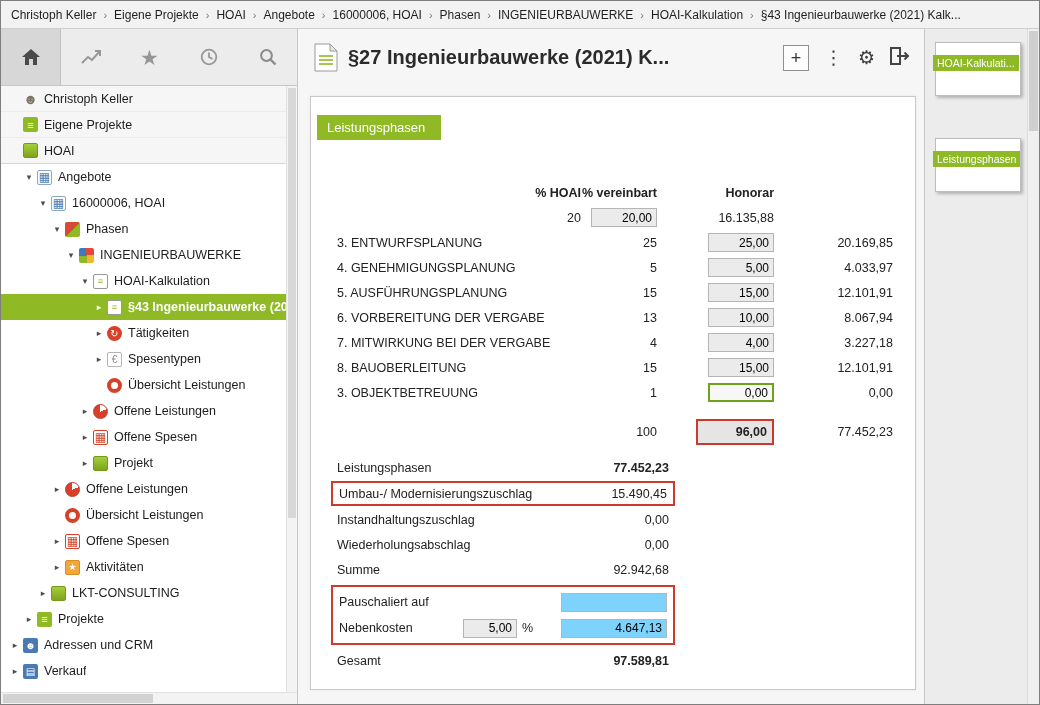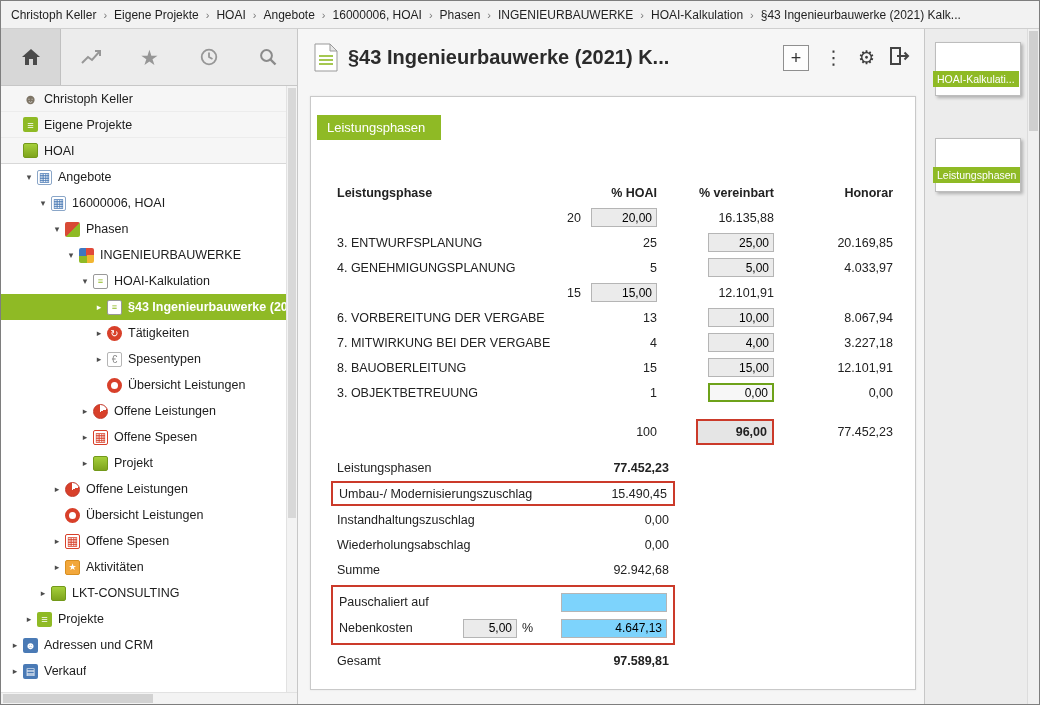--- a/index.html
+++ b/index.html
@@ -96,21 +96,21 @@
                 padding:0 4px; font-size:12px; font-family:inherit; }
   .pct-sign { width:44px; padding-left:5px; }
   .wide-field { width:106px; height:19px; background:#7dd3fc; border:1px solid #b5b5b5; text-align:right;
                 padding:0 4px; font-size:12px; font-family:inherit; }
 
   
   .right-panel { width:115px; flex:0 0 115px; background:#ececec; border-left:1px solid #c7c7c7; display:flex; }
   .thumbs { flex:1; padding:13px 4px 0 10px; display:flex; flex-direction:column; gap:42px; }
   .thumb { width:86px; height:54px; background:#fff; border:1px solid #bdbdbd; box-shadow:2px 2px 3px rgba(0,0,0,0.25);
            position:relative; cursor:pointer; }
-  .thumb-label { position:absolute; top:28px; left:-3px; background:#8fba25; color:#fff; font-size:10.5px;
+  .thumb-label { position:absolute; top:12px; left:-3px; background:#8fba25; color:#fff; font-size:10.5px;
                  padding:2px 4px; white-space:nowrap; max-width:90px; overflow:hidden; }
   .rscroll { width:12px; flex:0 0 12px; background:#f0f0f0; border-left:1px solid #dcdcdc; position:relative; }
   .rthumb { position:absolute; left:1px; right:1px; top:2px; height:100px; background:#cfcfcf; }
 </style>
 </head>
 <body>
 
 <div class="window">
 
   <div class="breadcrumb-bar">
@@ -342,21 +342,21 @@
 
     <div class="main">
       <div class="main-header">
         <svg width="24" height="29" viewBox="0 0 24 29">
           <path d="M1 1 h15 l7 7 v20 h-22 z" fill="#fff" stroke="#999"></path>
           <path d="M16 1 l7 7 h-7 z" fill="#e8e8e8" stroke="#999"></path>
           <line x1="5" y1="13" x2="19" y2="13" stroke="#8fba25" stroke-width="1.6"></line>
           <line x1="5" y1="17" x2="19" y2="17" stroke="#8fba25" stroke-width="1.6"></line>
           <line x1="5" y1="21" x2="19" y2="21" stroke="#8fba25" stroke-width="1.6"></line>
         </svg>
-        <h1 class="main-title">§43 Ingenieurbauwerke (2021) K...</h1>
+        <h1 class="main-title">§27 Ingenieurbauwerke (2021) K...</h1>
         <div class="header-actions">
           <button class="btn-add">
               <span>+</span>
             </button>
           <button class="btn-plain"><span>⋮</span></button>
           <button class="btn-plain"><span>⚙</span></button>
           <button class="btn-plain">
             <svg width="20" height="18" viewBox="0 0 20 18">
                 <rect x="1" y="1" width="9" height="16" fill="none" stroke="#444" stroke-width="2"></rect>
                 <path d="M7 9 H18 M14.5 5.5 L18 9 L14.5 12.5" stroke="#444" stroke-width="2" fill="none"></path>
@@ -364,21 +364,20 @@
           </button>
         </div>
       </div>
 
       <div class="main-body">
         <div class="card">
           <div class="section-tab">Leistungsphasen</div>
 
           <div class="phase-table">
             <div class="thead-row">
-              <span class="c-name">Leistungsphase</span>
               <span class="c-hoai">% HOAI</span>
               <span class="c-verein">% vereinbart</span>
               <span class="c-honorar">Honorar</span>
             </div>
             <div>
 
   <div class="trow">
     <span class="c-hoai">20</span>
     <span class="c-verein"><input class="pct-input" value="20,00" style=""></span>
     <span class="c-honorar">16.135,88</span>
@@ -392,20 +391,21 @@
   </div>
 
   <div class="trow">
     <span class="c-name">4. GENEHMIGUNGSPLANUNG</span>
     <span class="c-hoai">5</span>
     <span class="c-verein"><input class="pct-input" value="5,00" style=""></span>
     <span class="c-honorar">4.033,97</span>
   </div>
 
   <div class="trow">
+    <span class="c-name">5. AUSFÜHRUNGSPLANUNG</span>
     <span class="c-hoai">15</span>
     <span class="c-verein"><input class="pct-input" value="15,00" style=""></span>
     <span class="c-honorar">12.101,91</span>
   </div>
 
   <div class="trow">
     <span class="c-name">6. VORBEREITUNG DER VERGABE</span>
     <span class="c-hoai">13</span>
     <span class="c-verein"><input class="pct-input" value="10,00" style=""></span>
     <span class="c-honorar">8.067,94</span>

